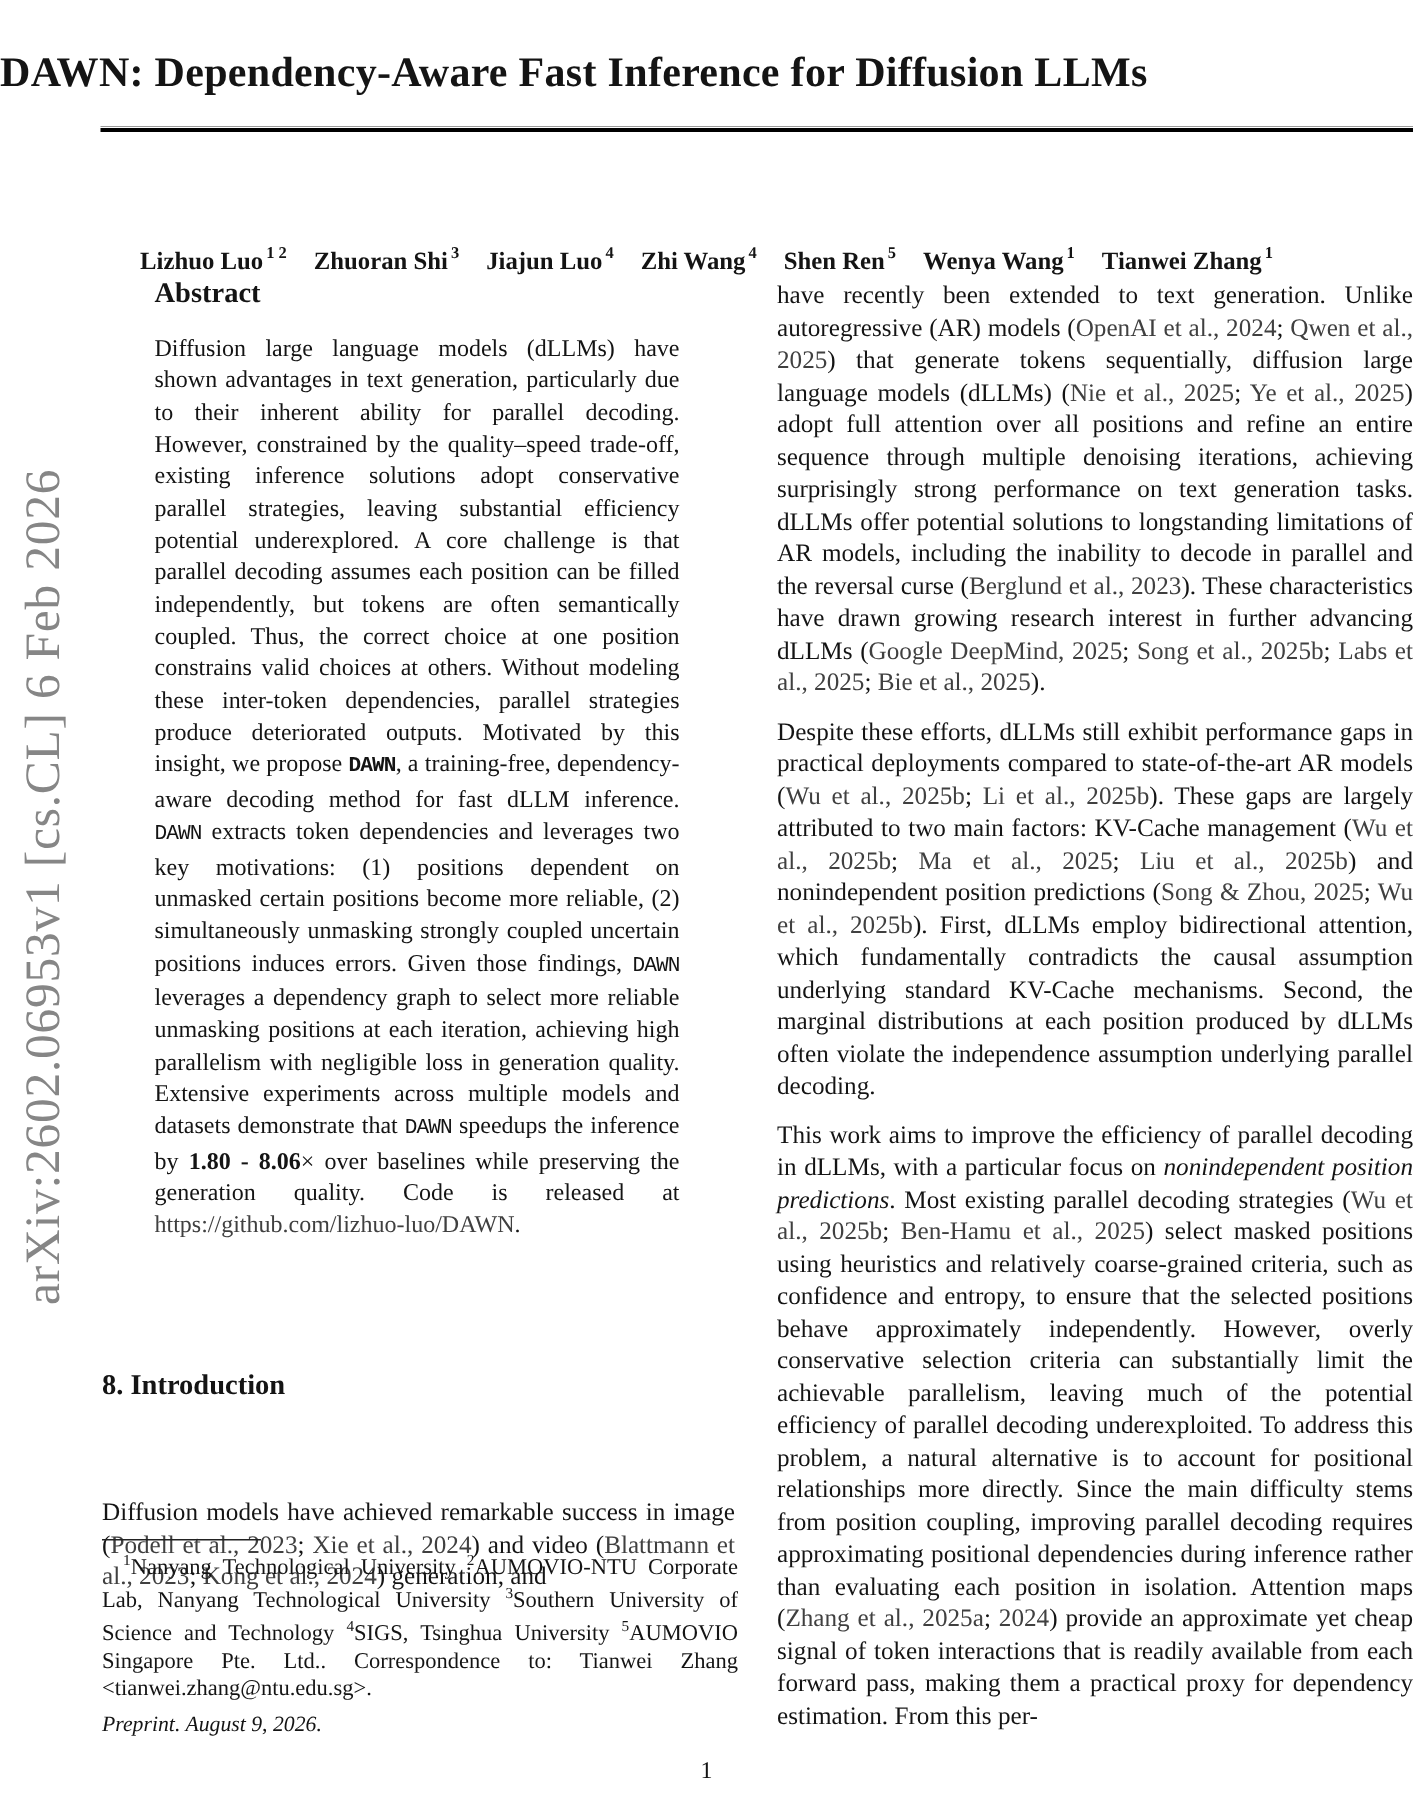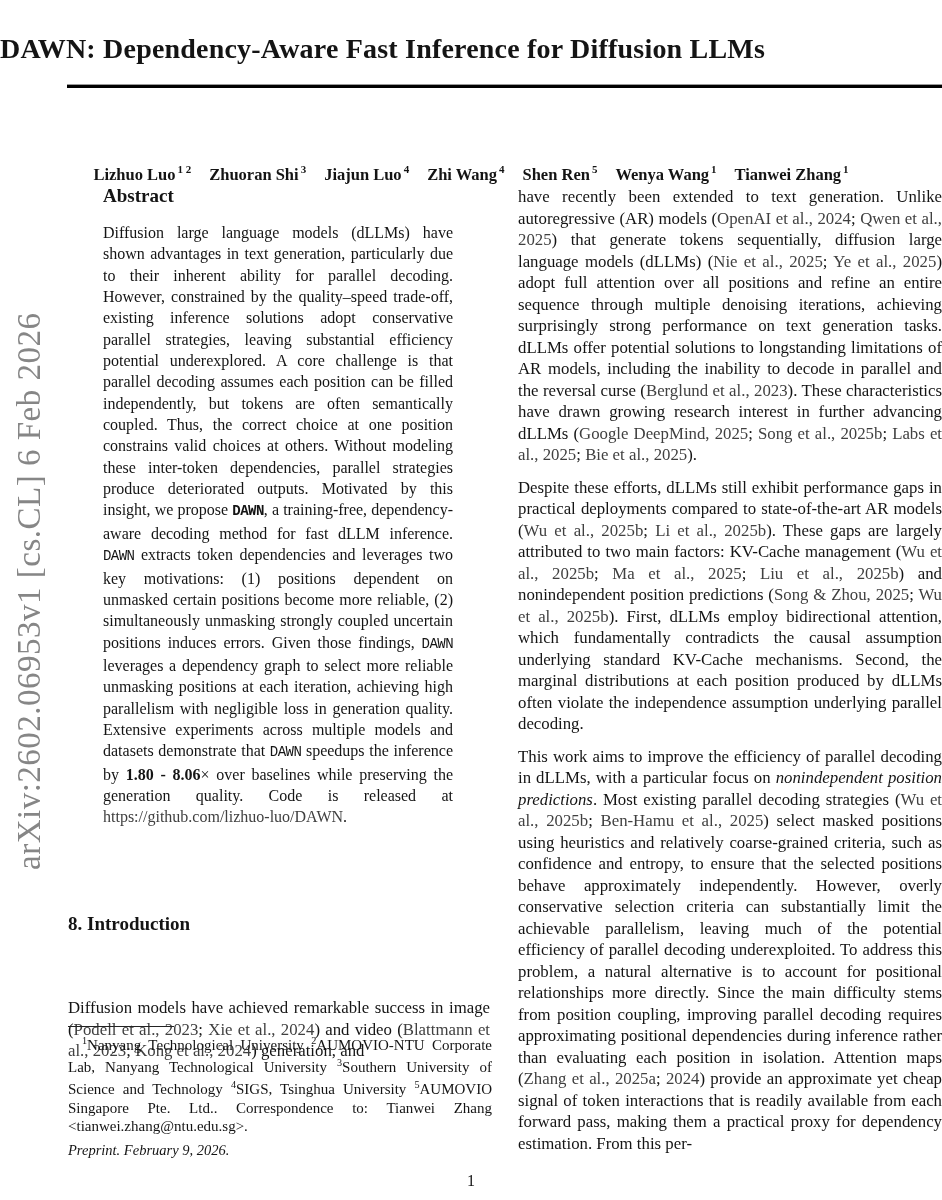--- a/index.html
+++ b/index.html
@@ -60,21 +60,21 @@
   <div id="abstract-body"><span class="seg-plain">Diffusion large language models (dLLMs) have shown advantages in text generation, particularly due to their inherent ability for parallel decoding. However, constrained by the quality–speed trade-off, existing inference solutions adopt conservative parallel strategies, leaving substantial efficiency potential underexplored. A core challenge is that parallel decoding assumes each position can be filled independently, but tokens are often semantically coupled. Thus, the correct choice at one position constrains valid choices at others. Without modeling these inter-token dependencies, parallel strategies produce deteriorated outputs. Motivated by this insight, we propose </span><span class="seg-monob">DAWN</span><span class="seg-plain">, a training-free, dependency-aware decoding method for fast dLLM inference. </span><span class="seg-mono">DAWN</span><span class="seg-plain"> extracts token dependencies and leverages two key motivations: (1) positions dependent on unmasked certain positions become more reliable, (2) simultaneously unmasking strongly coupled uncertain positions induces errors. Given those findings, </span><span class="seg-mono">DAWN</span><span class="seg-plain"> leverages a dependency graph to select more reliable unmasking positions at each iteration, achieving high parallelism with negligible loss in generation quality. Extensive experiments across multiple models and datasets demonstrate that </span><span class="seg-mono">DAWN</span><span class="seg-plain"> speedups the inference by </span><span class="seg-b">1.80 - 8.06</span><span class="seg-plain">× over baselines while preserving the generation quality. Code is released at </span><span class="seg-link">https://github.com/lizhuo-luo/DAWN</span><span class="seg-plain">.</span></div>
 
   <div id="intro-heading">8. Introduction</div>
 
   <div id="intro-par"><span class="seg-plain">Diffusion models have achieved remarkable success in image (</span><span class="seg-link">Podell et al., 2023</span><span class="seg-plain">; </span><span class="seg-link">Xie et al., 2024</span><span class="seg-plain">) and video (</span><span class="seg-link">Blattmann et al., 2023</span><span class="seg-plain">; </span><span class="seg-link">Kong et al., 2024</span><span class="seg-plain">) generation, and</span></div>
 
   <div id="footnote-rule"></div>
 
   <div id="footnotes"><span class="seg-sup">1</span><span class="seg-plain">Nanyang Technological University </span><span class="seg-sup">2</span><span class="seg-plain">AUMOVIO-NTU Corporate Lab, Nanyang Technological University </span><span class="seg-sup">3</span><span class="seg-plain">Southern University of Science and Technology </span><span class="seg-sup">4</span><span class="seg-plain">SIGS, Tsinghua University </span><span class="seg-sup">5</span><span class="seg-plain">AUMOVIO Singapore Pte. Ltd.. Correspondence to: Tianwei Zhang &lt;tianwei.zhang@ntu.edu.sg&gt;.</span></div>
 
-  <div id="preprint-line">Preprint. February 9, 2026.</div>
+  <div id="preprint-line">Preprint. August 9, 2026.</div>
 
   <div id="right-col">
     <p><span class="seg-plain">have recently been extended to text generation. Unlike autoregressive (AR) models (</span><span class="seg-link">OpenAI et al., 2024</span><span class="seg-plain">; </span><span class="seg-link">Qwen et al., 2025</span><span class="seg-plain">) that generate tokens sequentially, diffusion large language models (dLLMs) (</span><span class="seg-link">Nie et al., 2025</span><span class="seg-plain">; </span><span class="seg-link">Ye et al., 2025</span><span class="seg-plain">) adopt full attention over all positions and refine an entire sequence through multiple denoising iterations, achieving surprisingly strong performance on text generation tasks. dLLMs offer potential solutions to longstanding limitations of AR models, including the inability to decode in parallel and the reversal curse (</span><span class="seg-link">Berglund et al., 2023</span><span class="seg-plain">). These characteristics have drawn growing research interest in further advancing dLLMs (</span><span class="seg-link">Google DeepMind, 2025</span><span class="seg-plain">; </span><span class="seg-link">Song et al., 2025b</span><span class="seg-plain">; </span><span class="seg-link">Labs et al., 2025</span><span class="seg-plain">; </span><span class="seg-link">Bie et al., 2025</span><span class="seg-plain">).</span></p>
     <p><span class="seg-plain">Despite these efforts, dLLMs still exhibit performance gaps in practical deployments compared to state-of-the-art AR models (</span><span class="seg-link">Wu et al., 2025b</span><span class="seg-plain">; </span><span class="seg-link">Li et al., 2025b</span><span class="seg-plain">). These gaps are largely attributed to two main factors: KV-Cache management (</span><span class="seg-link">Wu et al., 2025b</span><span class="seg-plain">; </span><span class="seg-link">Ma et al., 2025</span><span class="seg-plain">; </span><span class="seg-link">Liu et al., 2025b</span><span class="seg-plain">) and nonindependent position predictions (</span><span class="seg-link">Song &amp; Zhou, 2025</span><span class="seg-plain">; </span><span class="seg-link">Wu et al., 2025b</span><span class="seg-plain">). First, dLLMs employ bidirectional attention, which fundamentally contradicts the causal assumption underlying standard KV-Cache mechanisms. Second, the marginal distributions at each position produced by dLLMs often violate the independence assumption underlying parallel decoding.</span></p>
     <p><span class="seg-plain">This work aims to improve the efficiency of parallel decoding in dLLMs, with a particular focus on </span><span class="seg-i">nonindependent position predictions</span><span class="seg-plain">. Most existing parallel decoding strategies (</span><span class="seg-link">Wu et al., 2025b</span><span class="seg-plain">; </span><span class="seg-link">Ben-Hamu et al., 2025</span><span class="seg-plain">) select masked positions using heuristics and relatively coarse-grained criteria, such as confidence and entropy, to ensure that the selected positions behave approximately independently. However, overly conservative selection criteria can substantially limit the achievable parallelism, leaving much of the potential efficiency of parallel decoding underexploited. To address this problem, a natural alternative is to account for positional relationships more directly. Since the main difficulty stems from position coupling, improving parallel decoding requires approximating positional dependencies during inference rather than evaluating each position in isolation. Attention maps (</span><span class="seg-link">Zhang et al., 2025a</span><span class="seg-plain">; </span><span class="seg-link">2024</span><span class="seg-plain">) provide an approximate yet cheap signal of token interactions that is readily available from each forward pass, making them a practical proxy for dependency estimation. From this per-</span></p>
   </div>
 
   <div id="page-number">1</div>
 
 </div>

